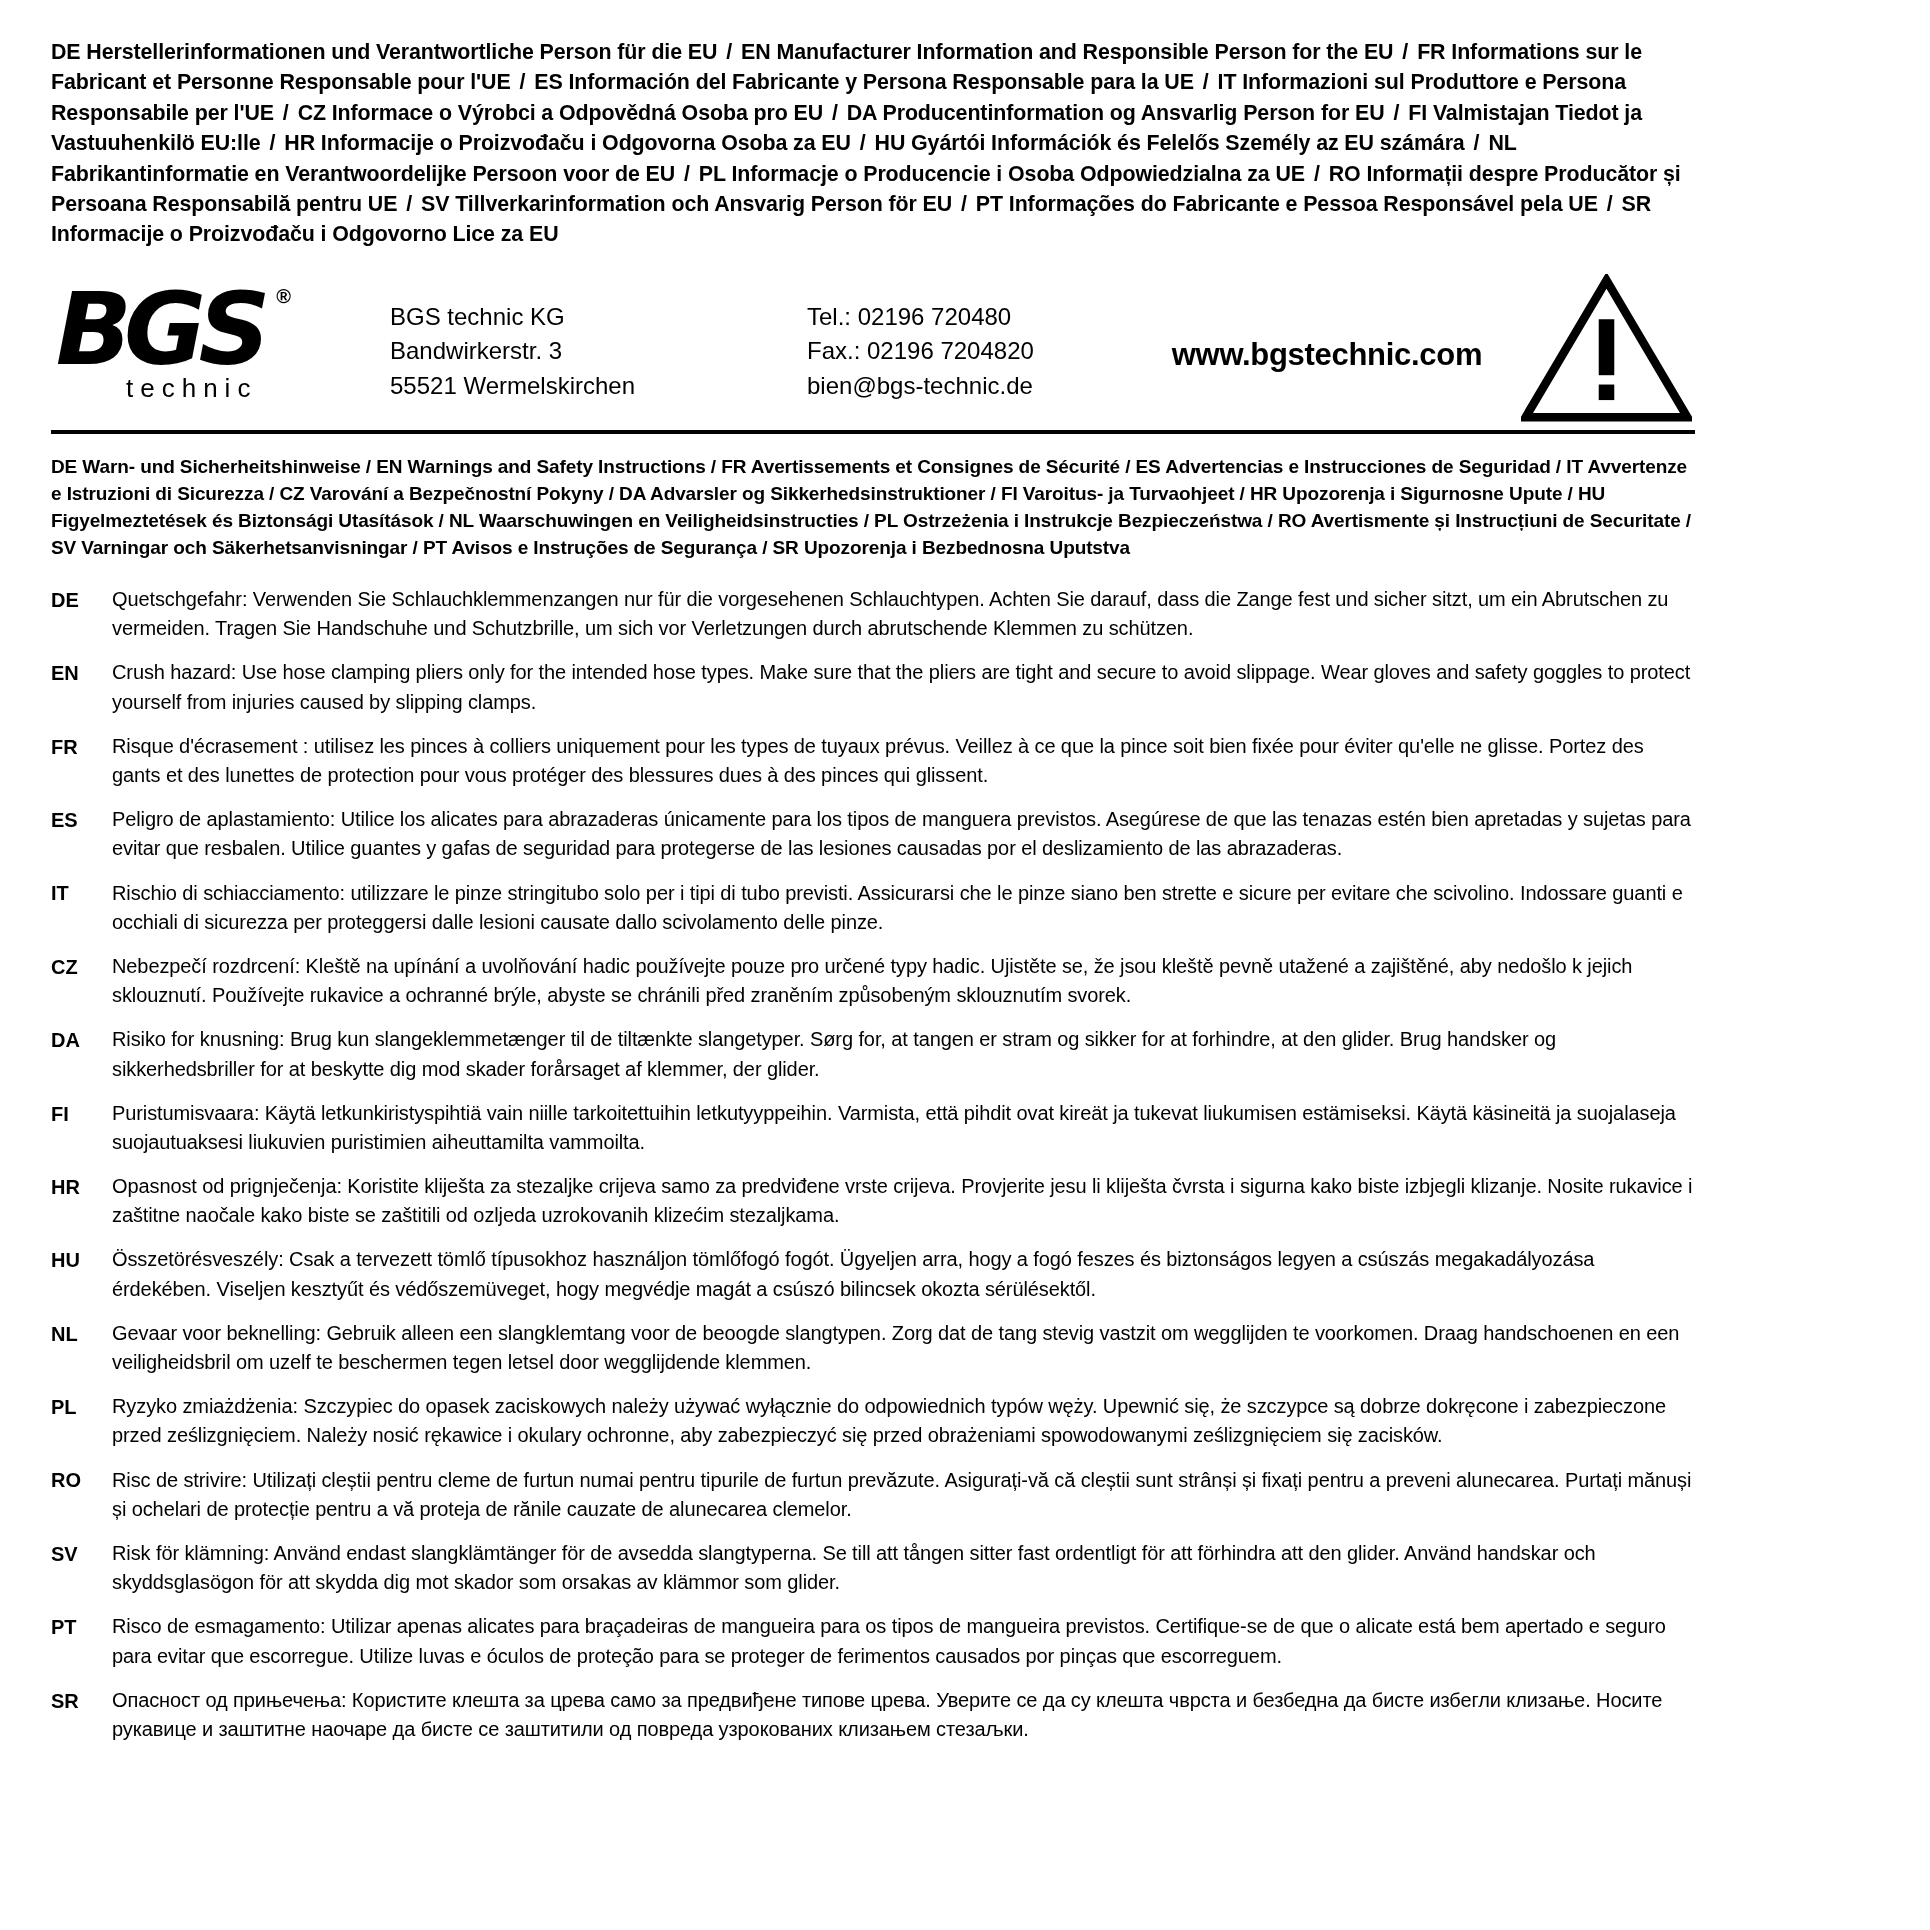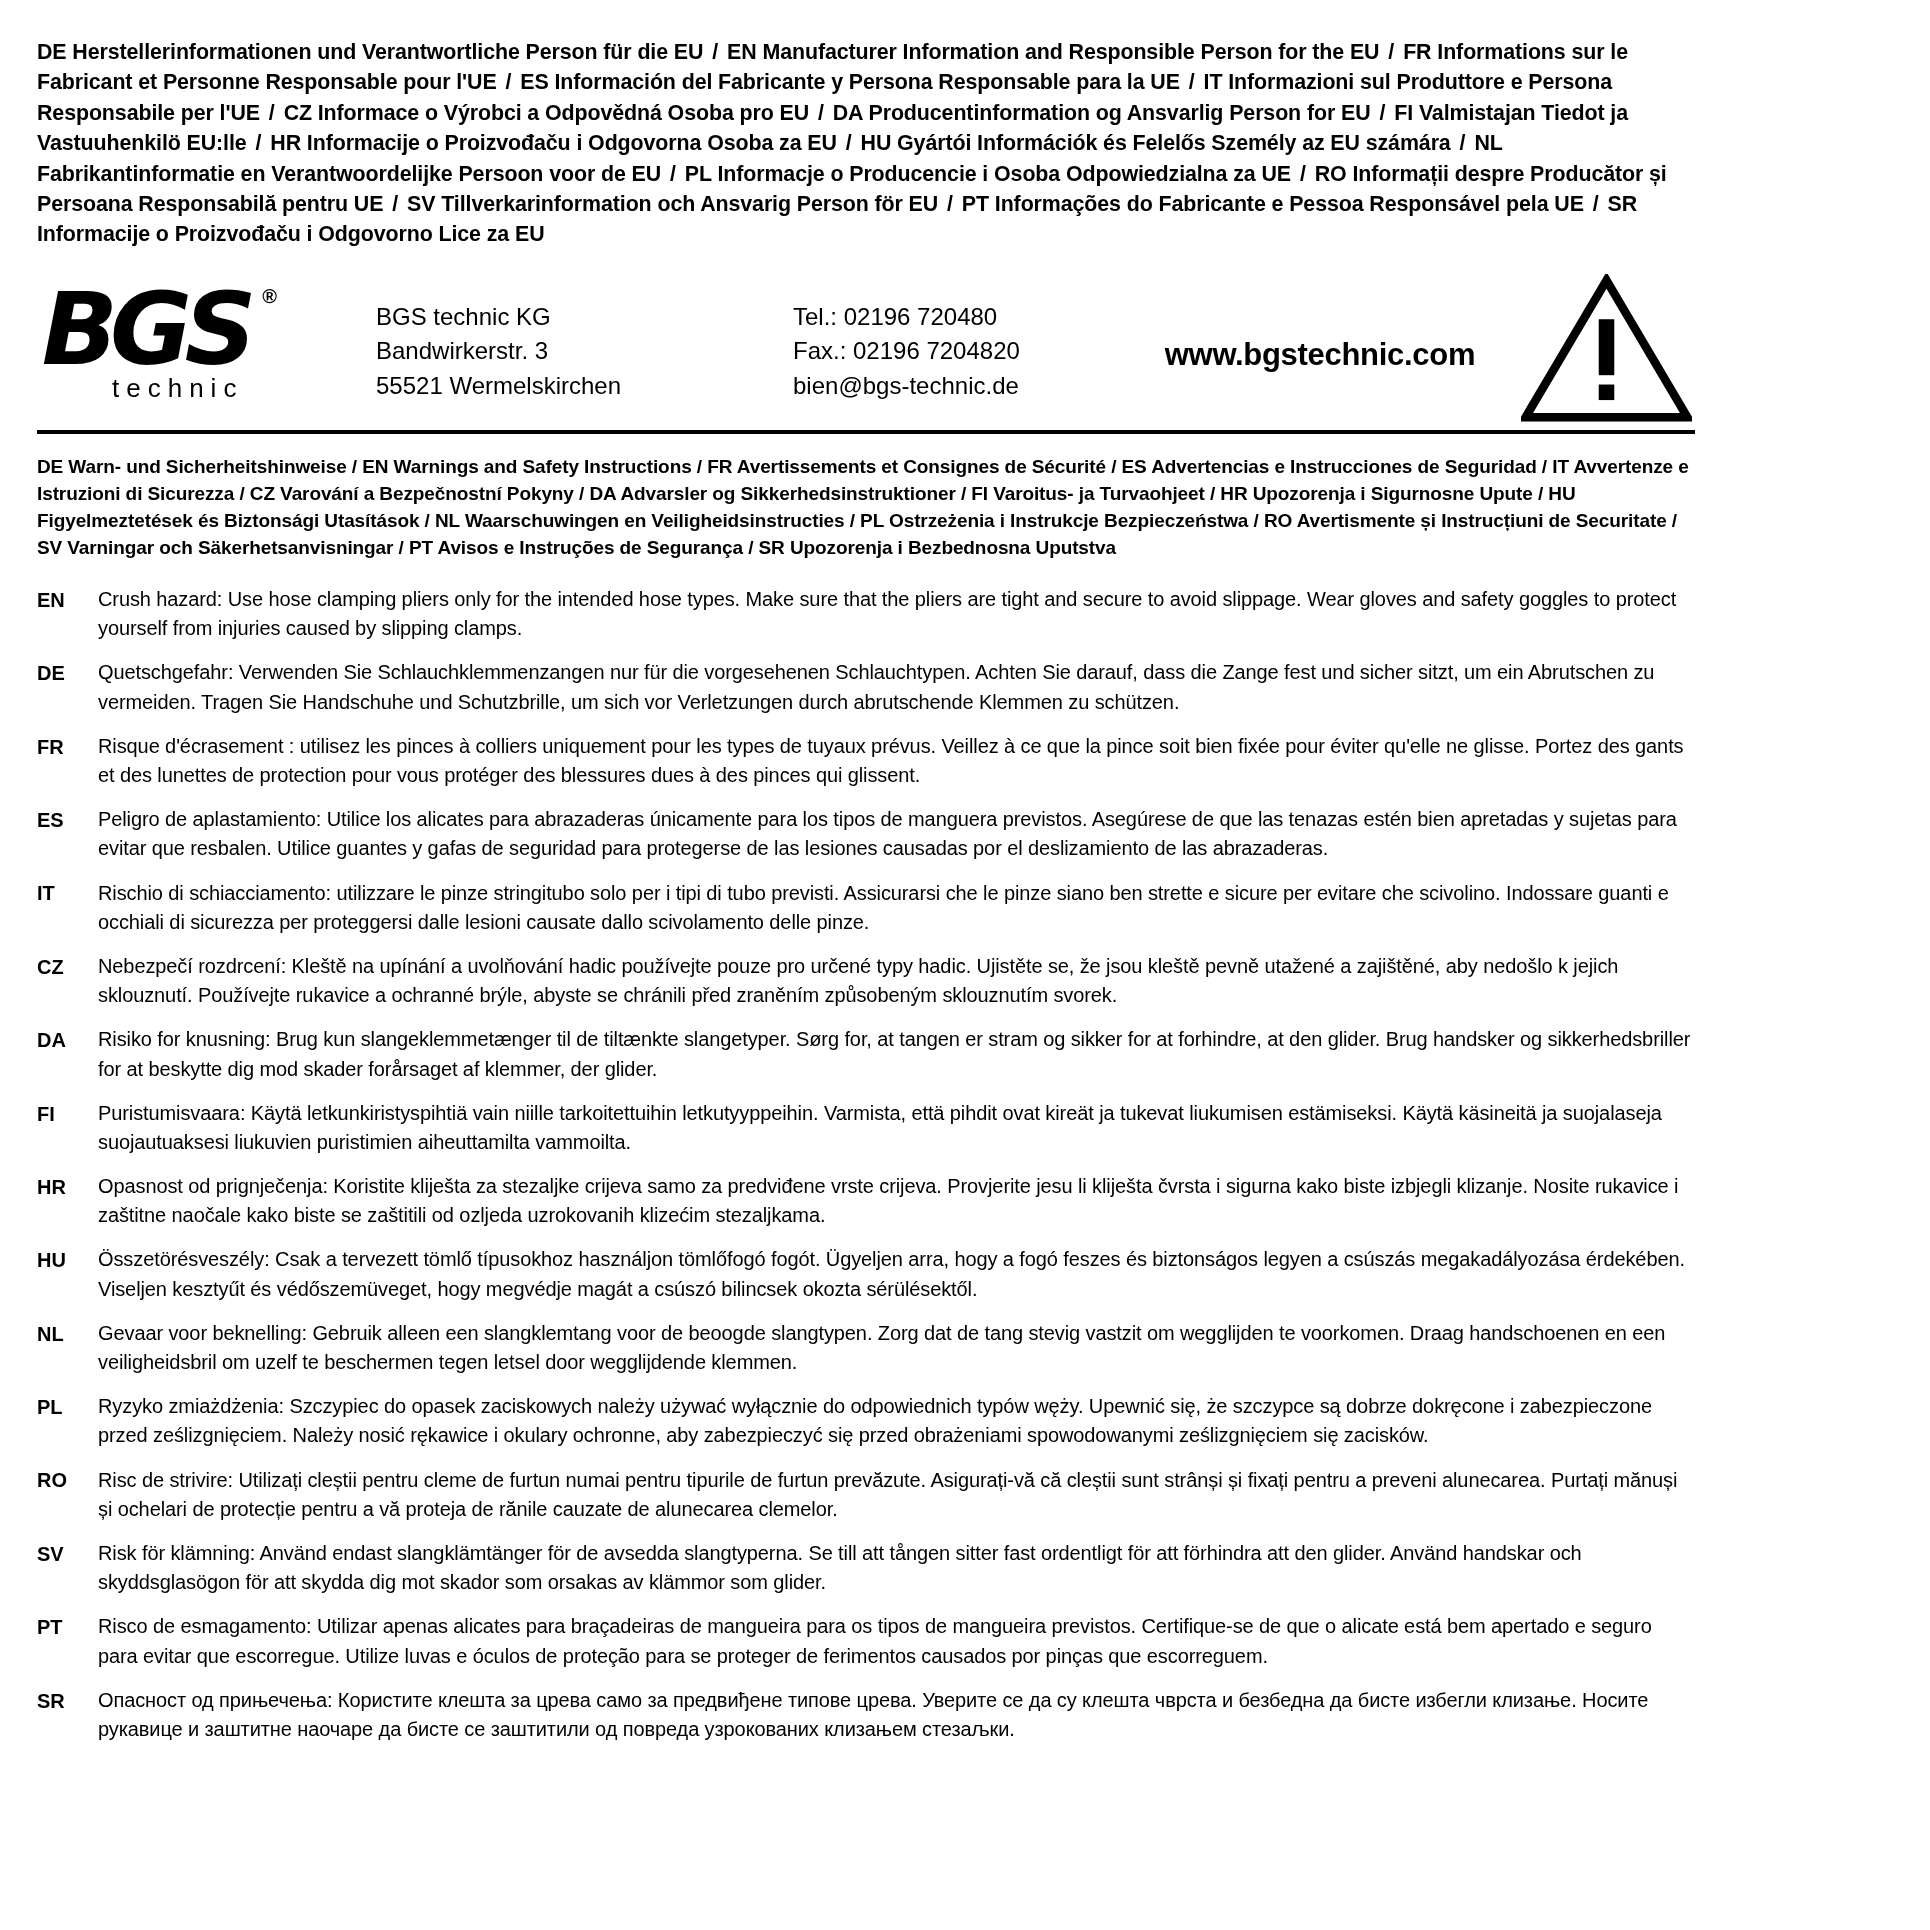--- a/index.html
+++ b/index.html
@@ -11,21 +11,21 @@
     width: 1930px;
     height: 1930px;
     font-family: "Liberation Sans", sans-serif;
     color: #000000;
     -webkit-font-smoothing: antialiased;
   }
   .page {
     box-sizing: border-box;
     width: 1740px;
     height: 1930px;
-    padding: 37px 45px 0 37px;
+    padding: 37px 45px 0 51px;
     position: relative;
   }
 
   
   .header-langs {
     font-size: 21.4px;
     font-weight: bold;
     line-height: 1.42;
     letter-spacing: -0.1px;
     text-align: left;
@@ -178,28 +178,28 @@
         <rect x="100" y="58" width="20" height="72" fill="#000"></rect>
         <rect x="100" y="142" width="20" height="20" fill="#000"></rect>
       </svg>
     </div>
   </div>
 
   <div class="safety-heading" id="safety-heading"><span>DE Warn- und Sicherheitshinweise</span><span class="sep"> / </span><span>EN Warnings and Safety Instructions</span><span class="sep"> / </span><span>FR Avertissements et Consignes de Sécurité</span><span class="sep"> / </span><span>ES Advertencias e Instrucciones de Seguridad</span><span class="sep"> / </span><span>IT Avvertenze e Istruzioni di Sicurezza</span><span class="sep"> / </span><span>CZ Varování a Bezpečnostní Pokyny</span><span class="sep"> / </span><span>DA Advarsler og Sikkerhedsinstruktioner</span><span class="sep"> / </span><span>FI Varoitus- ja Turvaohjeet</span><span class="sep"> / </span><span>HR Upozorenja i Sigurnosne Upute</span><span class="sep"> / </span><span>HU Figyelmeztetések és Biztonsági Utasítások</span><span class="sep"> / </span><span>NL Waarschuwingen en Veiligheidsinstructies</span><span class="sep"> / </span><span>PL Ostrzeżenia i Instrukcje Bezpieczeństwa</span><span class="sep"> / </span><span>RO Avertismente și Instrucțiuni de Securitate</span><span class="sep"> / </span><span>SV Varningar och Säkerhetsanvisningar</span><span class="sep"> / </span><span>PT Avisos e Instruções de Segurança</span><span class="sep"> / </span><span>SR Upozorenja i Bezbednosna Uputstva</span></div>
 
   <div class="lang-list" id="lang-list">
       <div class="lang-row">
+        <div class="lang-code">DE</div>
+        <div class="lang-text">Quetschgefahr: Verwenden Sie Schlauchklemmenzangen nur für die vorgesehenen Schlauchtypen. Achten Sie darauf, dass die Zange fest und sicher sitzt, um ein Abrutschen zu vermeiden. Tragen Sie Handschuhe und Schutzbrille, um sich vor Verletzungen durch abrutschende Klemmen zu schützen.</div>
+      </div>
+      <div class="lang-row">
         <div class="lang-code">EN</div>
         <div class="lang-text">Crush hazard: Use hose clamping pliers only for the intended hose types. Make sure that the pliers are tight and secure to avoid slippage. Wear gloves and safety goggles to protect yourself from injuries caused by slipping clamps.</div>
       </div>
       <div class="lang-row">
-        <div class="lang-code">DE</div>
-        <div class="lang-text">Quetschgefahr: Verwenden Sie Schlauchklemmenzangen nur für die vorgesehenen Schlauchtypen. Achten Sie darauf, dass die Zange fest und sicher sitzt, um ein Abrutschen zu vermeiden. Tragen Sie Handschuhe und Schutzbrille, um sich vor Verletzungen durch abrutschende Klemmen zu schützen.</div>
-      </div>
-      <div class="lang-row">
         <div class="lang-code">FR</div>
         <div class="lang-text">Risque d'écrasement : utilisez les pinces à colliers uniquement pour les types de tuyaux prévus. Veillez à ce que la pince soit bien fixée pour éviter qu'elle ne glisse. Portez des gants et des lunettes de protection pour vous protéger des blessures dues à des pinces qui glissent.</div>
       </div>
       <div class="lang-row">
         <div class="lang-code">ES</div>
         <div class="lang-text">Peligro de aplastamiento: Utilice los alicates para abrazaderas únicamente para los tipos de manguera previstos. Asegúrese de que las tenazas estén bien apretadas y sujetas para evitar que resbalen. Utilice guantes y gafas de seguridad para protegerse de las lesiones causadas por el deslizamiento de las abrazaderas.</div>
       </div>
       <div class="lang-row">
         <div class="lang-code">IT</div>
         <div class="lang-text">Rischio di schiacciamento: utilizzare le pinze stringitubo solo per i tipi di tubo previsti. Assicurarsi che le pinze siano ben strette e sicure per evitare che scivolino. Indossare guanti e occhiali di sicurezza per proteggersi dalle lesioni causate dallo scivolamento delle pinze.</div>

